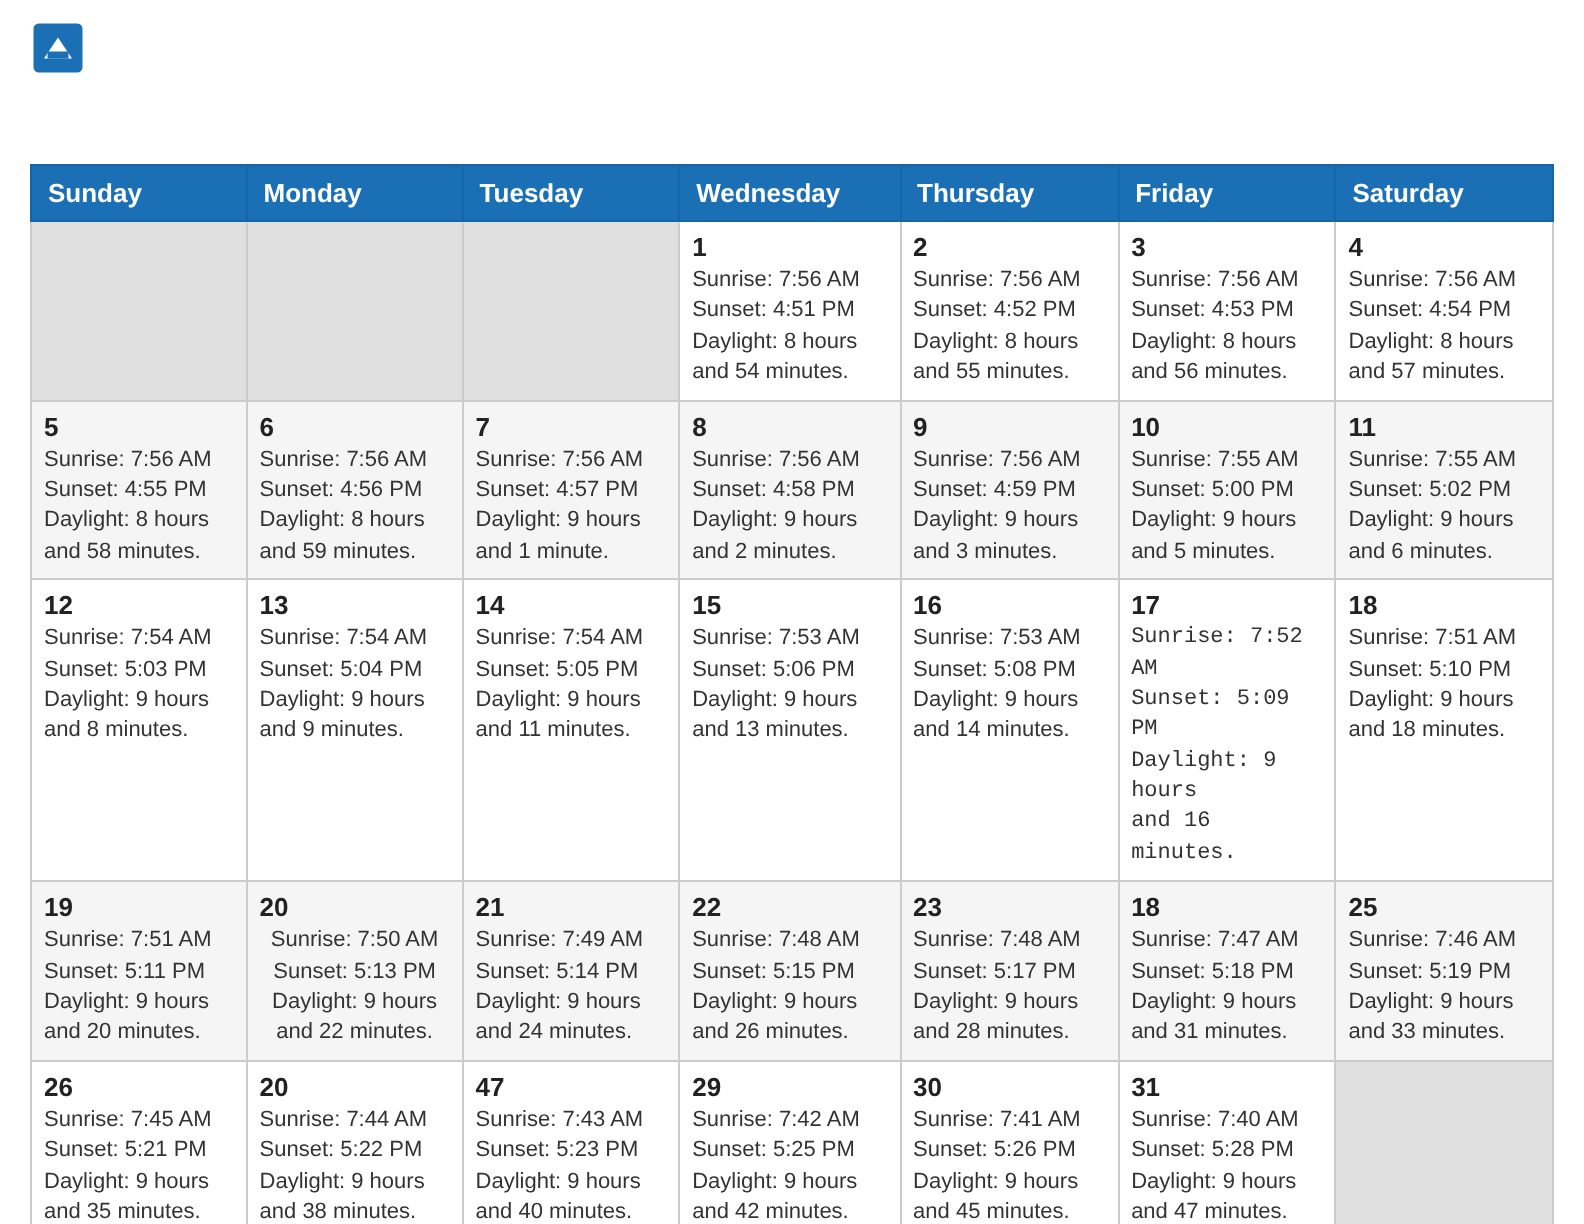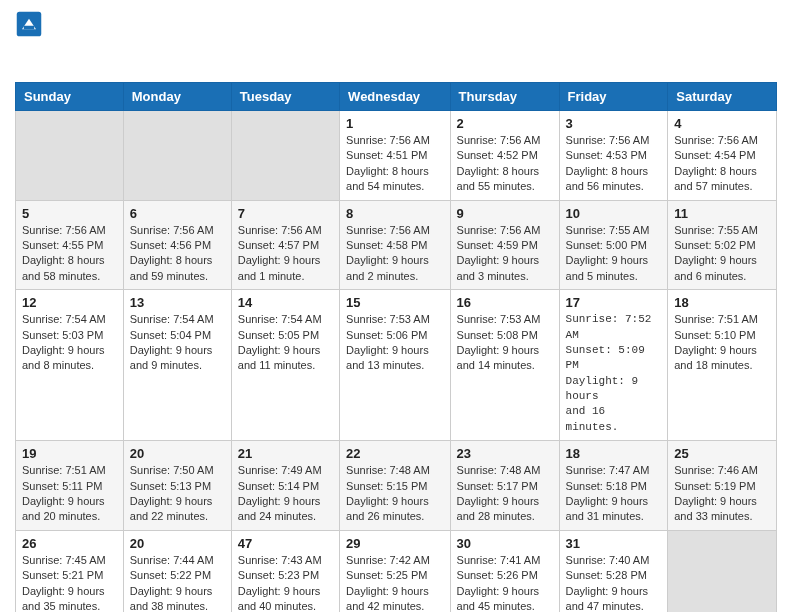--- a/index.html
+++ b/index.html
@@ -275,21 +275,21 @@
         <tr class="row-even">
           <td>
             <div class="day-num">19</div>
             <div class="day-info" style="white-space: pre-line;">Sunrise: 7:51 AM
 Sunset: 5:11 PM
 Daylight: 9 hours
 and 20 minutes.</div>
           </td>
           <td>
             <div class="day-num">20</div>
-            <div class="day-info" style="white-space: pre-line;">Sunrise: 7:50 AM
+            <div class="day-info" style="white-space: pre-line; text-align: center;">Sunrise: 7:50 AM
 Sunset: 5:13 PM
 Daylight: 9 hours
 and 22 minutes.</div>
           </td>
           <td>
             <div class="day-num">21</div>
             <div class="day-info" style="white-space: pre-line;">Sunrise: 7:49 AM
 Sunset: 5:14 PM
 Daylight: 9 hours
 and 24 minutes.</div>

